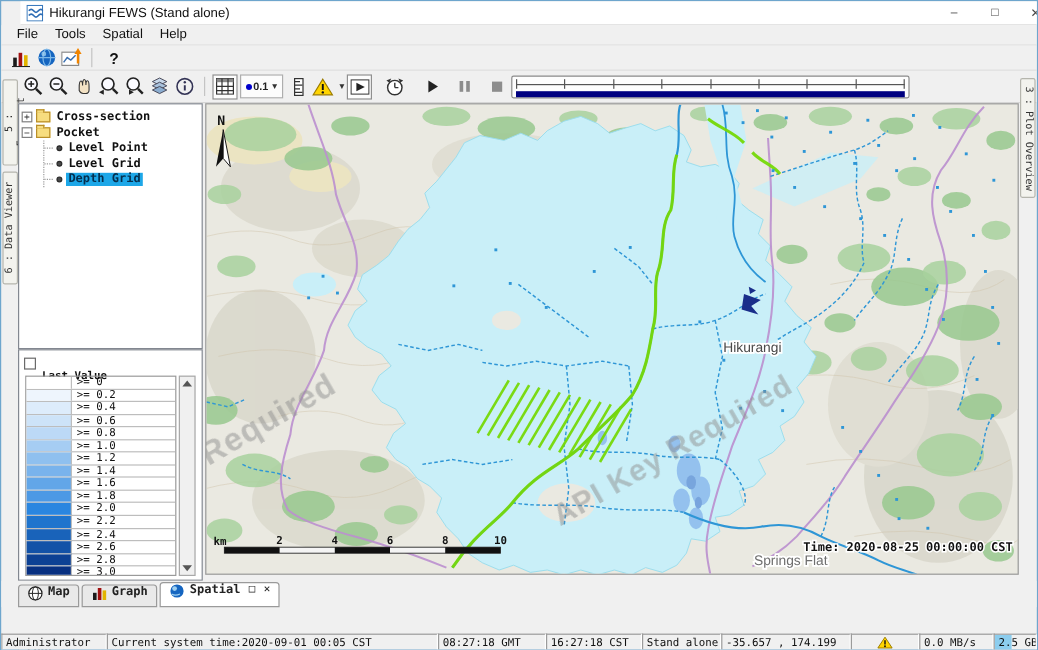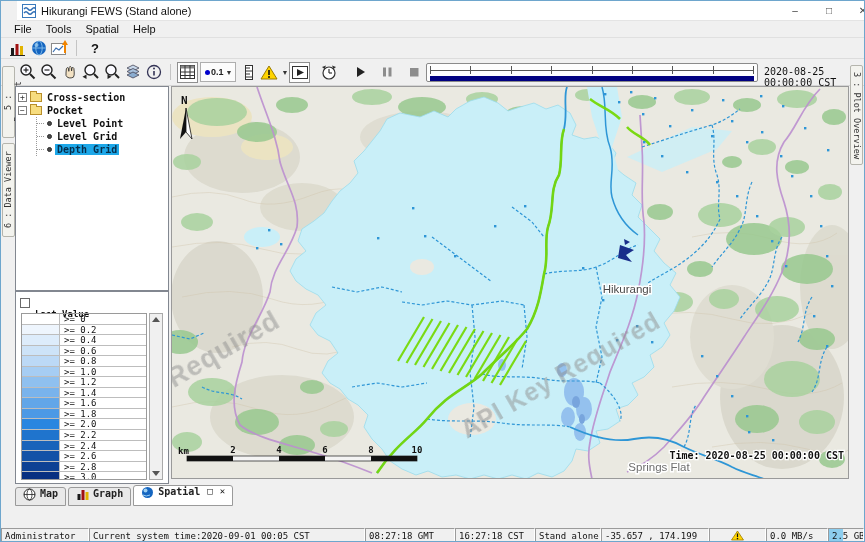--- a/index.html
+++ b/index.html
@@ -309,21 +309,20 @@
           <div class="tl-tick"></div>
             <div class="tl-tick"></div>
             <div class="tl-tick"></div>
           <div class="tl-tick"></div>
             <div class="tl-tick"></div>
             <div class="tl-tick"></div>
         </div>
       </div>
       <div class="tl-fill" style="background: rgb(0, 0, 128);"></div>
     </div>
-    <div class="tl-time">2020-08-25 00:00:00 CST</div>
   </div>
 
   <div class="left-strip">
     <div class="vtab t1">5 : Forecast</div>
     <div class="vtab t2">6 : Data Viewer</div>
   </div>
   <div class="right-strip">
     <div class="vtab t3">3 : Plot Overview</div>
   </div>
 

